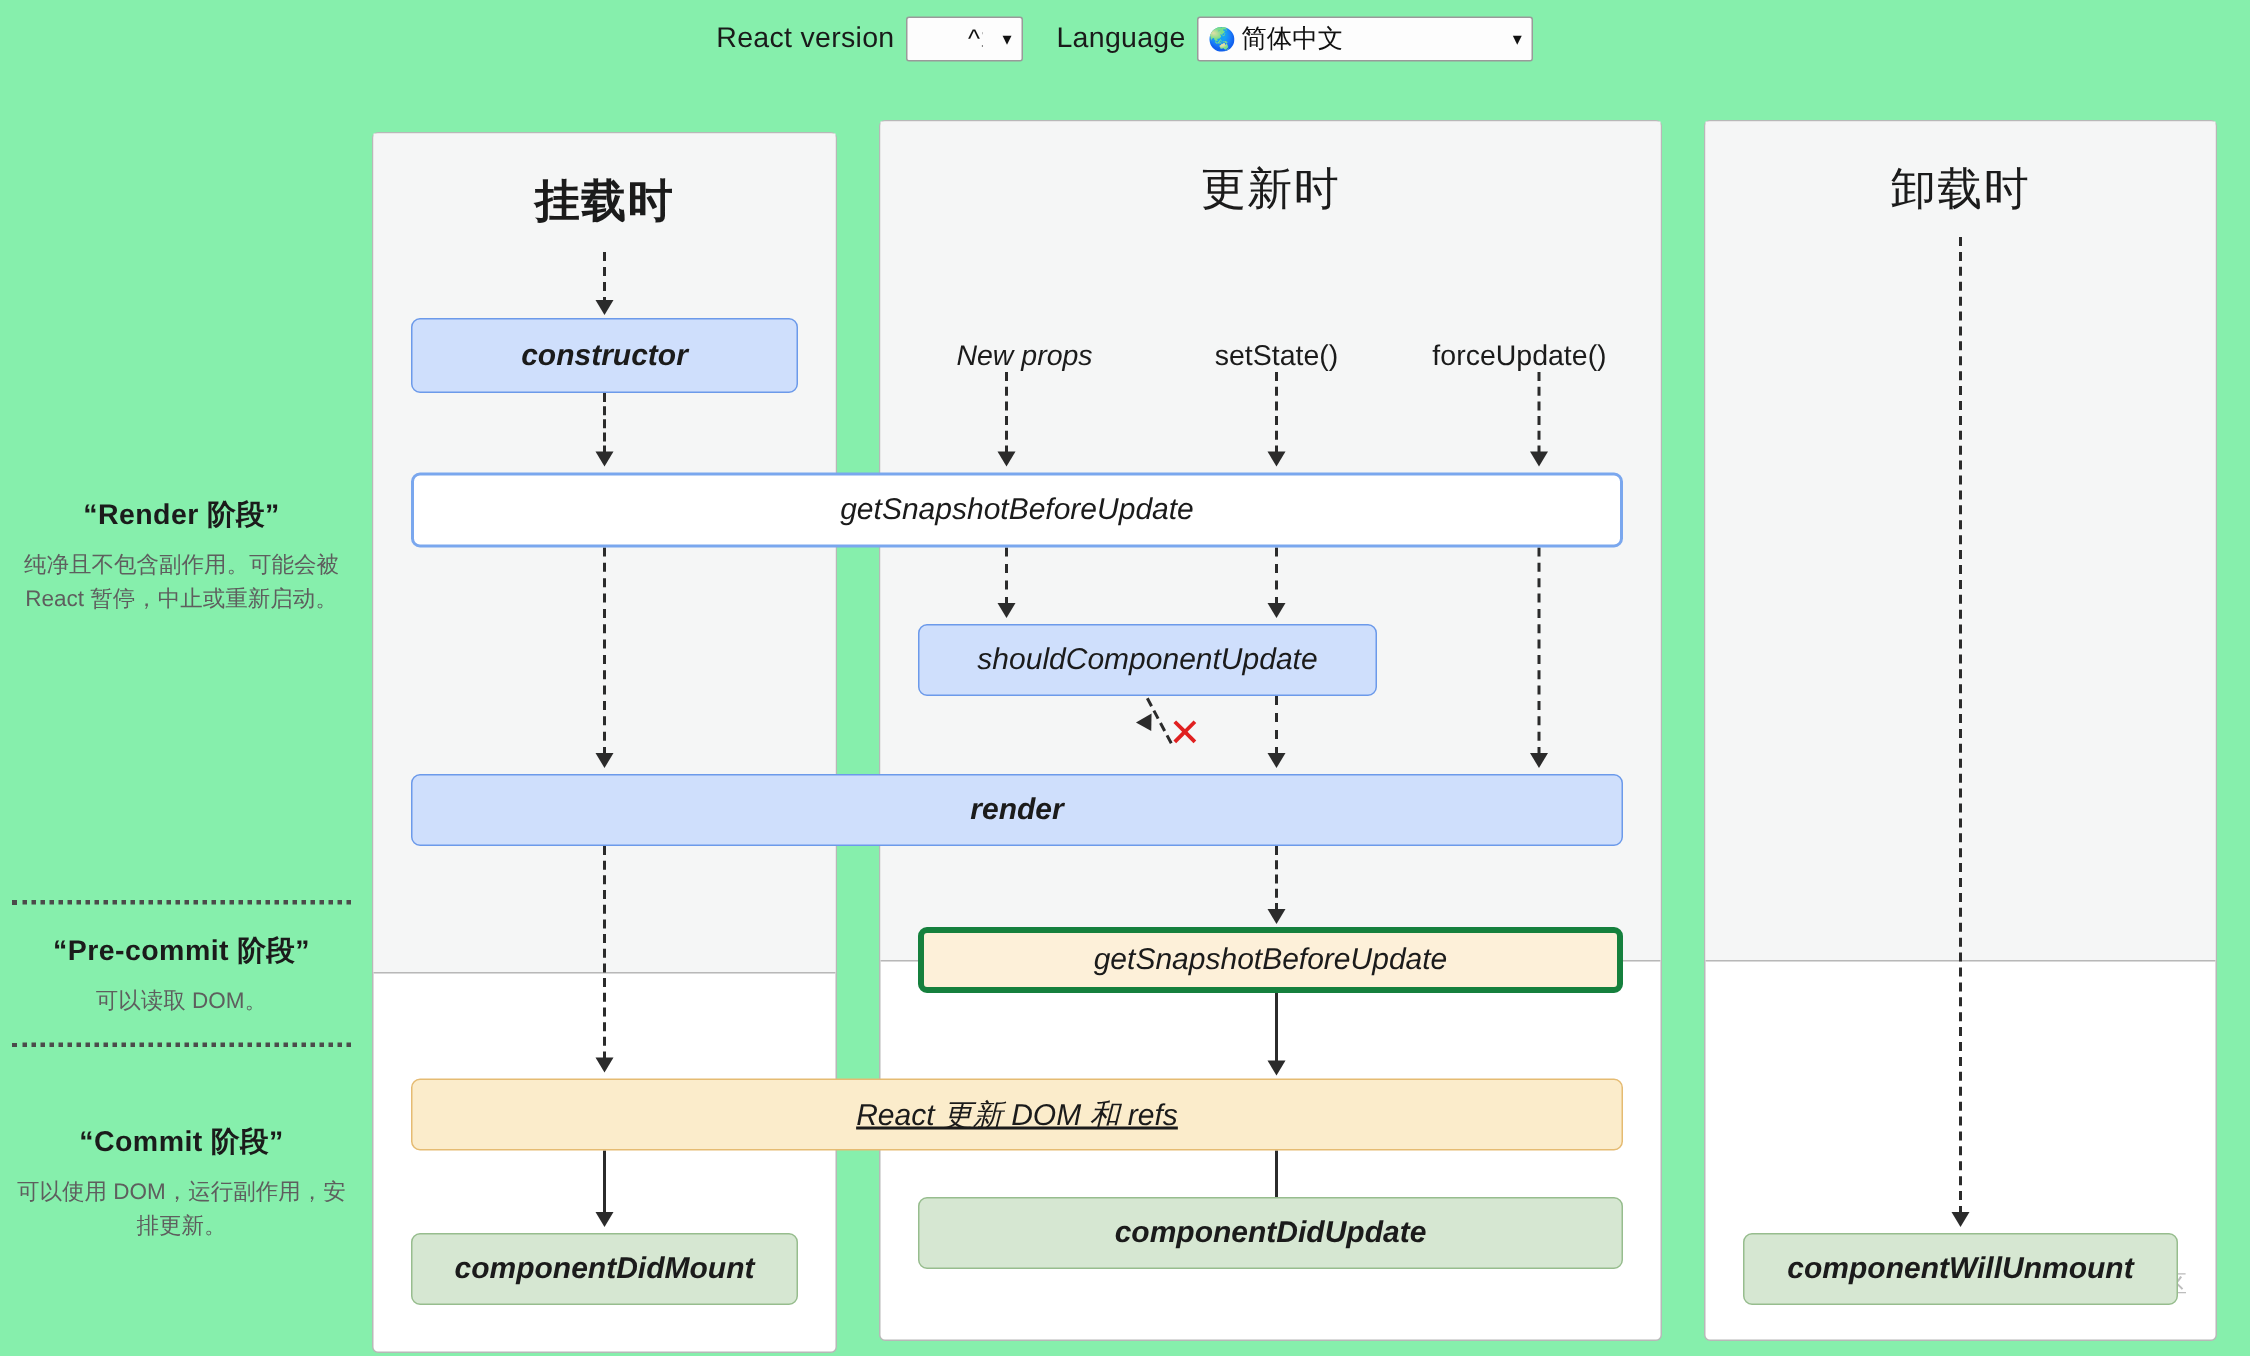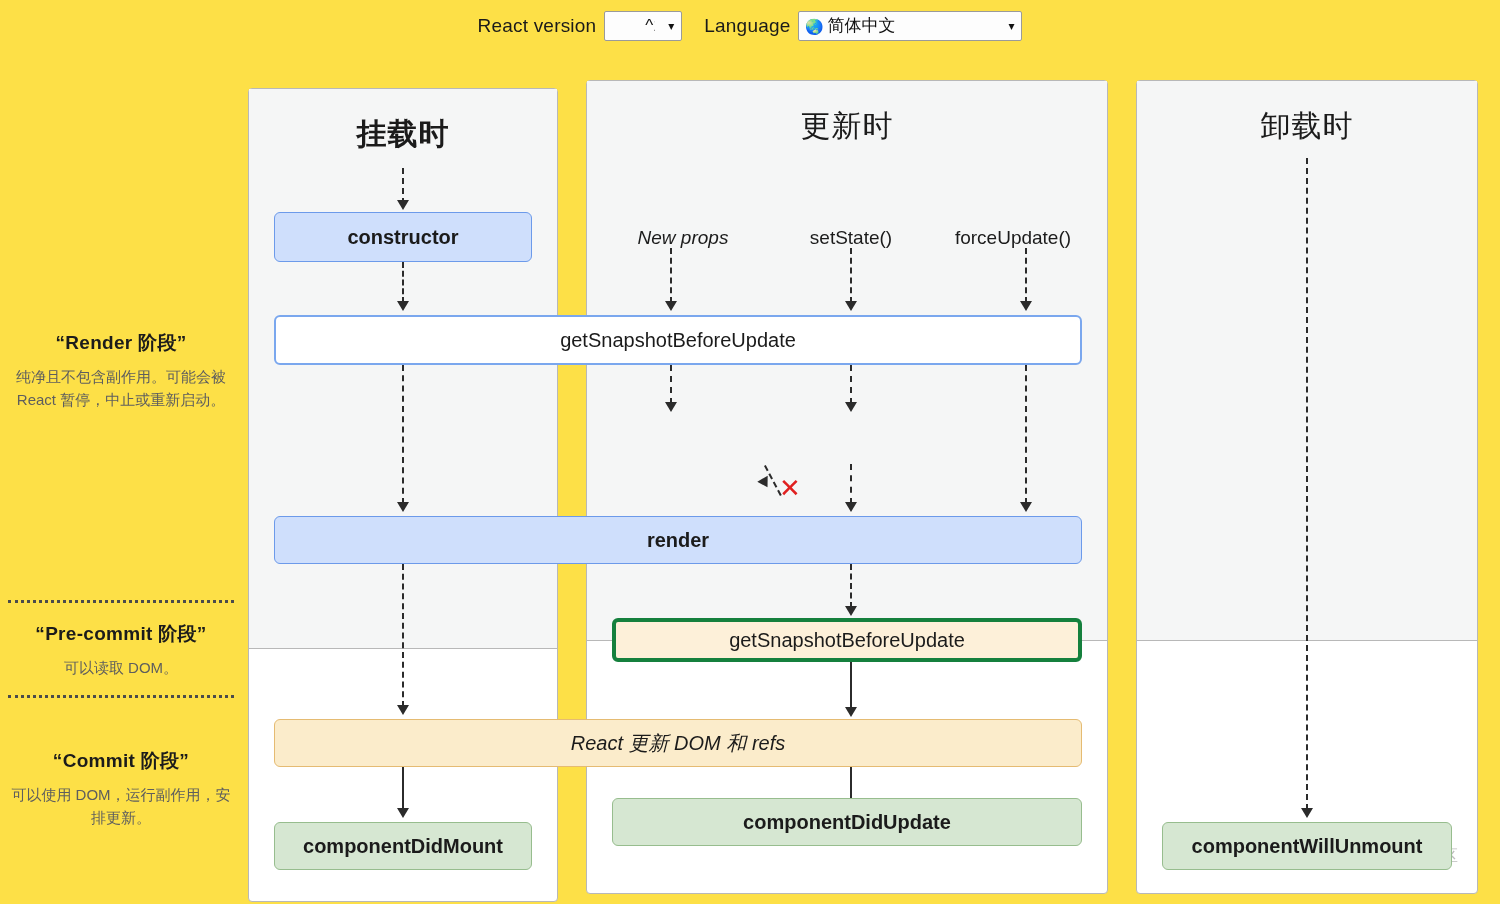--- a/index.html
+++ b/index.html
@@ -6,21 +6,21 @@
     margin: 0;
     padding: 0;
     background: #ffffff;
     font-family: "Liberation Sans", "DejaVu Sans", sans-serif;
   }
   #page {
     position: relative;
     width: 1500px;
     height: 904px;
     overflow: hidden;
-    background: #fde047;
+    background: #86efac;
   }
 
   
   .header {
     position: absolute;
     left: 0; top: 0;
     width: 1500px;
     height: 52px;
     display: flex;
     align-items: center;
@@ -125,28 +125,29 @@
   .box {
     position: absolute;
     box-sizing: border-box;
     display: flex;
     align-items: center;
     justify-content: center;
     border-radius: 6px;
     font-size: 20px;
     color: #1b1b1b;
     text-align: center;
+    font-style: italic;
   }
   .box.blue   { background: #cfdffc; border: 1px solid #6c9aea; }
   .box.hollow { background: #ffffff; border: 2px solid #7aa7ee; }
   .box.orange { background: #fdf0d9; border: 4px solid #15803d; }
   .box.orange2{ background: #fbeccb; border: 1px solid #e5bb72; }
   .box.green  { background: #d6e7d2; border: 1px solid #97bd8e; }
   .box.bold   { font-weight: bold; }
-  .box.italic { font-style: italic; }
+  .box.italic { font-style: italic; text-decoration: underline; }
 
   #box-constructor      { left: 274px; top: 212px; width: 258px; height: 50px; }
   #box-gdsfp            { left: 274px; top: 315px; width: 808px; height: 50px; }
   #box-scu              { left: 612px; top: 416px; width: 306px; height: 48px; }
   #box-render           { left: 274px; top: 516px; width: 808px; height: 48px; }
   #box-gsbu             { left: 612px; top: 618px; width: 470px; height: 44px; }
   #box-reactupdate      { left: 274px; top: 719px; width: 808px; height: 48px; }
   #box-cdm              { left: 274px; top: 822px; width: 258px; height: 48px; }
   #box-cdu              { left: 612px; top: 780px; width: 470px; height: 48px; margin-top: 18px; }
   #box-cwu              { left: 1162px;top: 822px; width: 290px; height: 48px; }
@@ -314,20 +315,21 @@
 
   <div class="vline" style="left:1307px; top:158px; height:652px;"></div>
   <div class="arrowhead" style="left:1307px; top:808px;"></div>
 
   <div class="trigger italic" id="trg-newprops">New props</div>
   <div class="trigger" id="trg-setstate">setState()</div>
   <div class="trigger" id="trg-forceupdate">forceUpdate()</div>
 
   <div class="box blue bold" id="box-constructor">constructor</div>
   <div class="box hollow" id="box-gdsfp">getSnapshotBeforeUpdate</div>
+  <div class="box blue" id="box-scu">shouldComponentUpdate</div>
   <div class="box blue bold" id="box-render">render</div>
   <div class="box orange" id="box-gsbu">getSnapshotBeforeUpdate</div>
   <div class="box orange2 italic" id="box-reactupdate">React 更新 DOM 和 refs</div>
   <div class="box green bold" id="box-cdm">componentDidMount</div>
   <div class="box green bold" id="box-cdu">componentDidUpdate</div>
   <div class="box green bold" id="box-cwu">componentWillUnmount</div>
 
 </div>
 
 </body></html>

